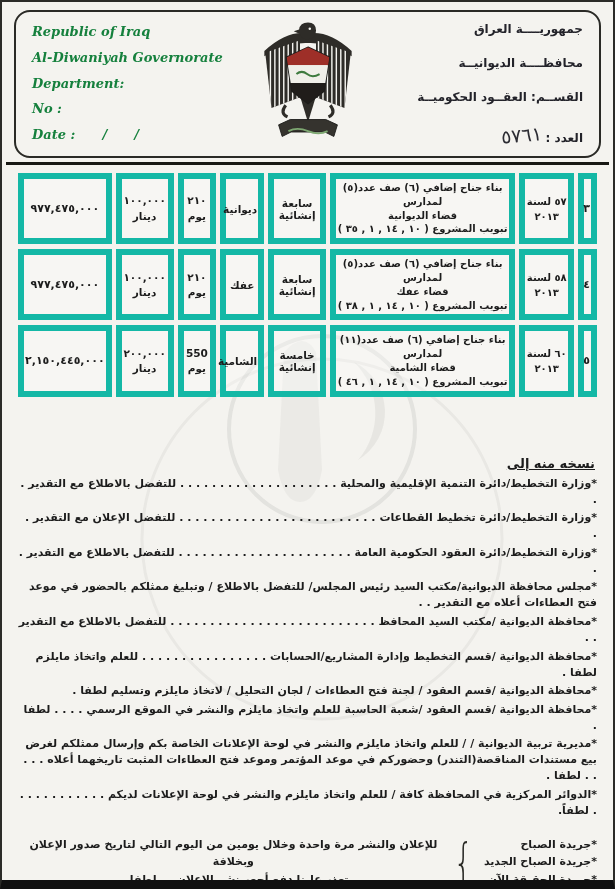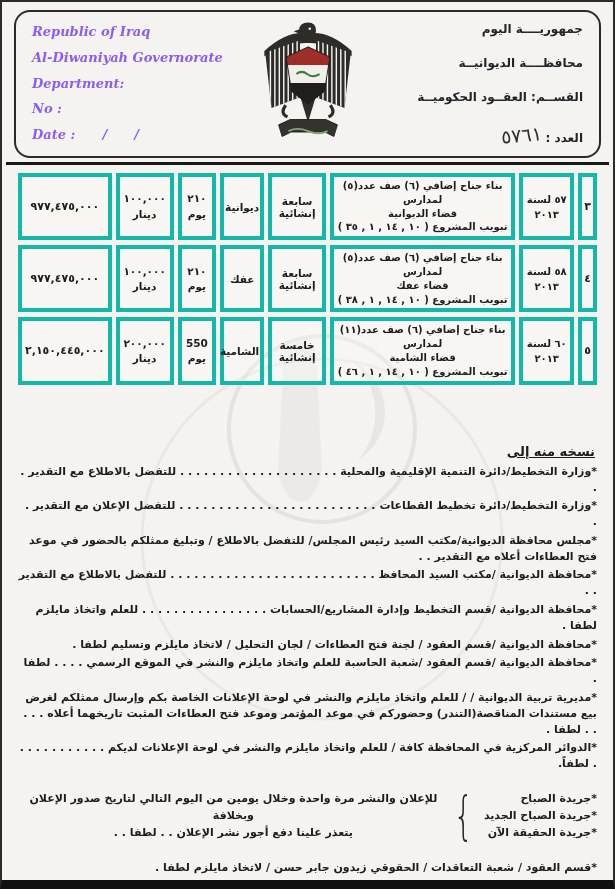--- a/index.html
+++ b/index.html
@@ -9,34 +9,34 @@
     padding:8px 12px 6px 12px;display:flex;flex-direction:column;
     font-family:"DejaVu Sans",sans-serif;color:#1c1c1c;
   }
   
   .header-box{
     border:2px solid #2a2a26;border-radius:16px;height:148px;box-sizing:border-box;
     display:flex;justify-content:space-between;position:relative;padding:8px 16px;
     background:transparent;flex:none;
   }
   .h-en{font-family:"DejaVu Serif",serif;font-style:italic;font-weight:bold;
-    font-size:13px;color:#8b5cf6;display:flex;flex-direction:column;justify-content:space-between;
+    font-size:13px;color:#15803d;display:flex;flex-direction:column;justify-content:space-between;
     padding:4px 0 6px 0;width:200px;}
   .h-ar{direction:rtl;text-align:right;font-weight:bold;font-size:12px;color:#23232a;
     display:flex;flex-direction:column;justify-content:space-between;padding:2px 0;width:175px;}
   .h-ar .row{white-space:nowrap;}
   .hand{display:inline-block;font-family:"DejaVu Serif",serif;font-weight:normal;
     font-size:19px;transform:rotate(-5deg);letter-spacing:2px;color:#2c2c33;}
   .hand-sm{display:inline-block;font-family:"DejaVu Serif",serif;font-size:13px;color:#2c2c33;}
   .emblem{position:absolute;left:50%;top:6px;transform:translateX(-50%);}
   .thick-rule{height:3px;background:#181814;margin:4px -8px 3px -8px;flex:none;}
   
   table.tenders{width:100%;direction:rtl;border-collapse:separate;border-spacing:4px 5px;
     table-layout:fixed;flex:none;}
-  table.tenders td{border:4px solid #14b8a6;text-align:center;vertical-align:middle;
+  table.tenders td{border:6px solid #14b8a6;text-align:center;vertical-align:middle;
     font-weight:bold;padding:2px 1px;background:rgba(255,255,255,0.28);}
   td.c-no{background:#c9c8c3;font-size:11px;}
   td.c-tender{font-size:10px;line-height:1.5;}
   td.c-desc{font-size:10px;line-height:1.38;}
   td.c-class,td.c-loc{font-size:10.5px;}
   td.c-days,td.c-bond{font-size:10.5px;line-height:1.45;}
   td.c-cost{font-size:11px;letter-spacing:0.5px;}
   
   .watermark{position:absolute;top:322px;left:130px;z-index:0;pointer-events:none;}
   .content{position:relative;z-index:1;}
@@ -119,21 +119,21 @@
             <rect x="28" y="50" width="54" height="20" fill="#f0efe9"></rect>
             <rect x="28" y="70" width="54" height="25" fill="#201d1a"></rect>
             <path d="M42,60 q6,-5 12,0 t14,0" stroke="#3e7a3e" stroke-width="2.2" fill="none"></path>
           </g>
           <path d="M22,117 l13,-6 h40 l13,6 -4,13 -10,-5 h-38 l-10,5 Z" fill="#35332e" stroke="#1c1c1a" stroke-width="1"></path>
           <path d="M33,124 q10,-5 22,0 t22,0" stroke="#7ea872" stroke-width="2" fill="none"></path>
         </svg>
       </div>
 
       <div class="h-ar" dir="rtl">
-        <div class="row">جمهوريــــة اليوم</div>
+        <div class="row">جمهوريــــة العراق</div>
         <div class="row">محافظــــة الديوانيــة</div>
         <div class="row">القســم: العقــود الحكوميــة</div>
         <div class="row">
           <span>العدد :</span>
           <span class="hand">٥٧٦١</span>
         </div>
       </div>
     </div>
 
     <div class="thick-rule"></div>
@@ -220,20 +220,21 @@
         <td class="c-cost">٢,١٥٠,٤٤٥,٠٠٠</td>
       </tr>
     </tbody>
       </table>
 
     <div class="copy" dir="rtl">
       <div class="copy-heading">نسخه منه إلى</div>
 
       <p>*وزارة التخطيط/دائرة التنمية الإقليمية والمحلية . . . . . . . . . . . . . . . . . . . . للتفضل بالاطلاع مع التقدير . .</p>
       <p>*وزارة التخطيط/دائرة تخطيط القطاعات . . . . . . . . . . . . . . . . . . . . . . . . . للتفضل الإعلان مع التقدير . .</p>
+      <p>*وزارة التخطيط/دائرة العقود الحكومية العامة . . . . . . . . . . . . . . . . . . . . . . للتفضل بالاطلاع مع التقدير . .</p>
       <p>*مجلس محافظة الديوانية/مكتب السيد رئيس المجلس/ للتفضل بالاطلاع / وتبليغ ممثلكم بالحضور في موعد فتح العطاءات أعلاه مع التقدير . .</p>
       <p>*محافظة الديوانية /مكتب السيد المحافظ . . . . . . . . . . . . . . . . . . . . . . . . . . للتفضل بالاطلاع مع التقدير . .</p>
       <p>*محافظة الديوانية /قسم التخطيط وإدارة المشاريع/الحسابات . . . . . . . . . . . . . . . . للعلم واتخاذ مايلزم لطفا .</p>
       <p>*محافظة الديوانية /قسم العقود / لجنة فتح العطاءات / لجان التحليل / لاتخاذ مايلزم وتسليم لطفا .</p>
       <p>*محافظة الديوانية /قسم العقود /شعبة الحاسبة للعلم واتخاذ مايلزم والنشر في الموقع الرسمي . . . . لطفا .</p>
       <p>*مديرية تربية الديوانية / / للعلم واتخاذ مايلزم والنشر في لوحة الإعلانات الخاصة بكم وإرسال ممثلكم لغرض بيع مستندات المناقصة(التندر) وحضوركم في موعد المؤتمر وموعد فتح العطاءات المثبت تاريخهما أعلاه . . . . . لطفا .</p>
       <p>*الدوائر المركزية في المحافظة كافة / للعلم واتخاذ مايلزم والنشر في لوحة الإعلانات لديكم . . . . . . . . . . . . لطفاً.</p>
 
       <div class="group">
         <div class="group-names">

